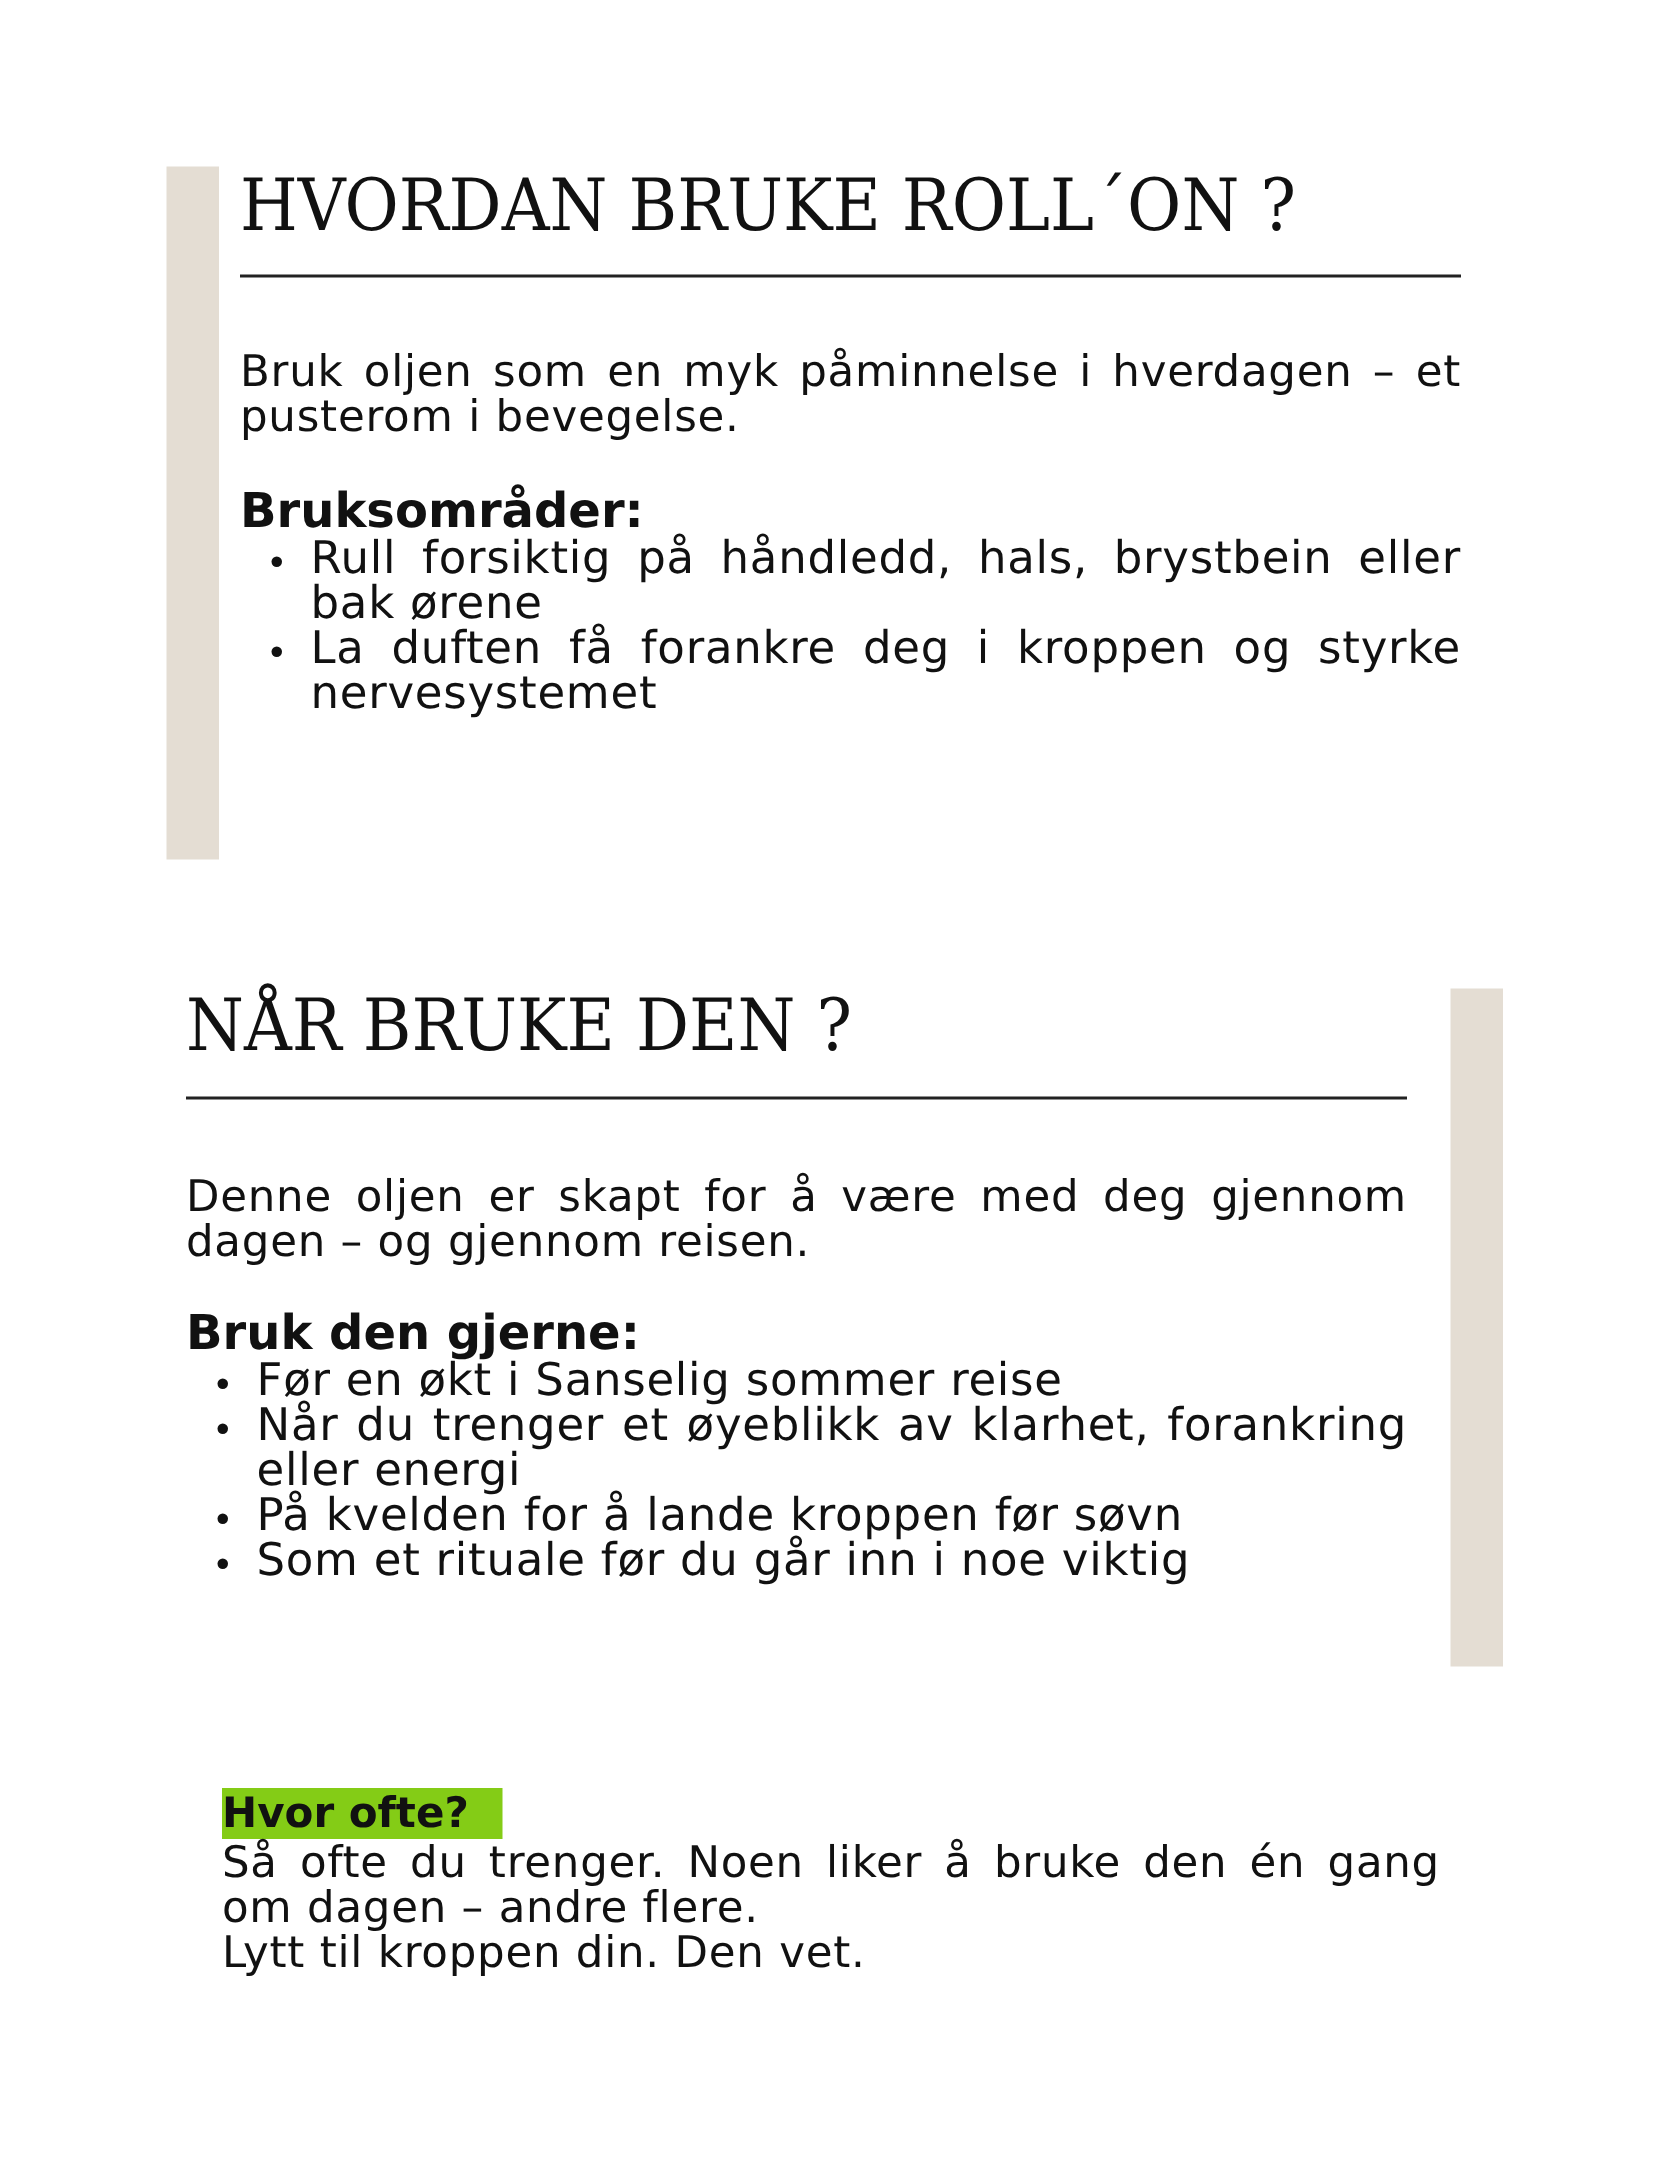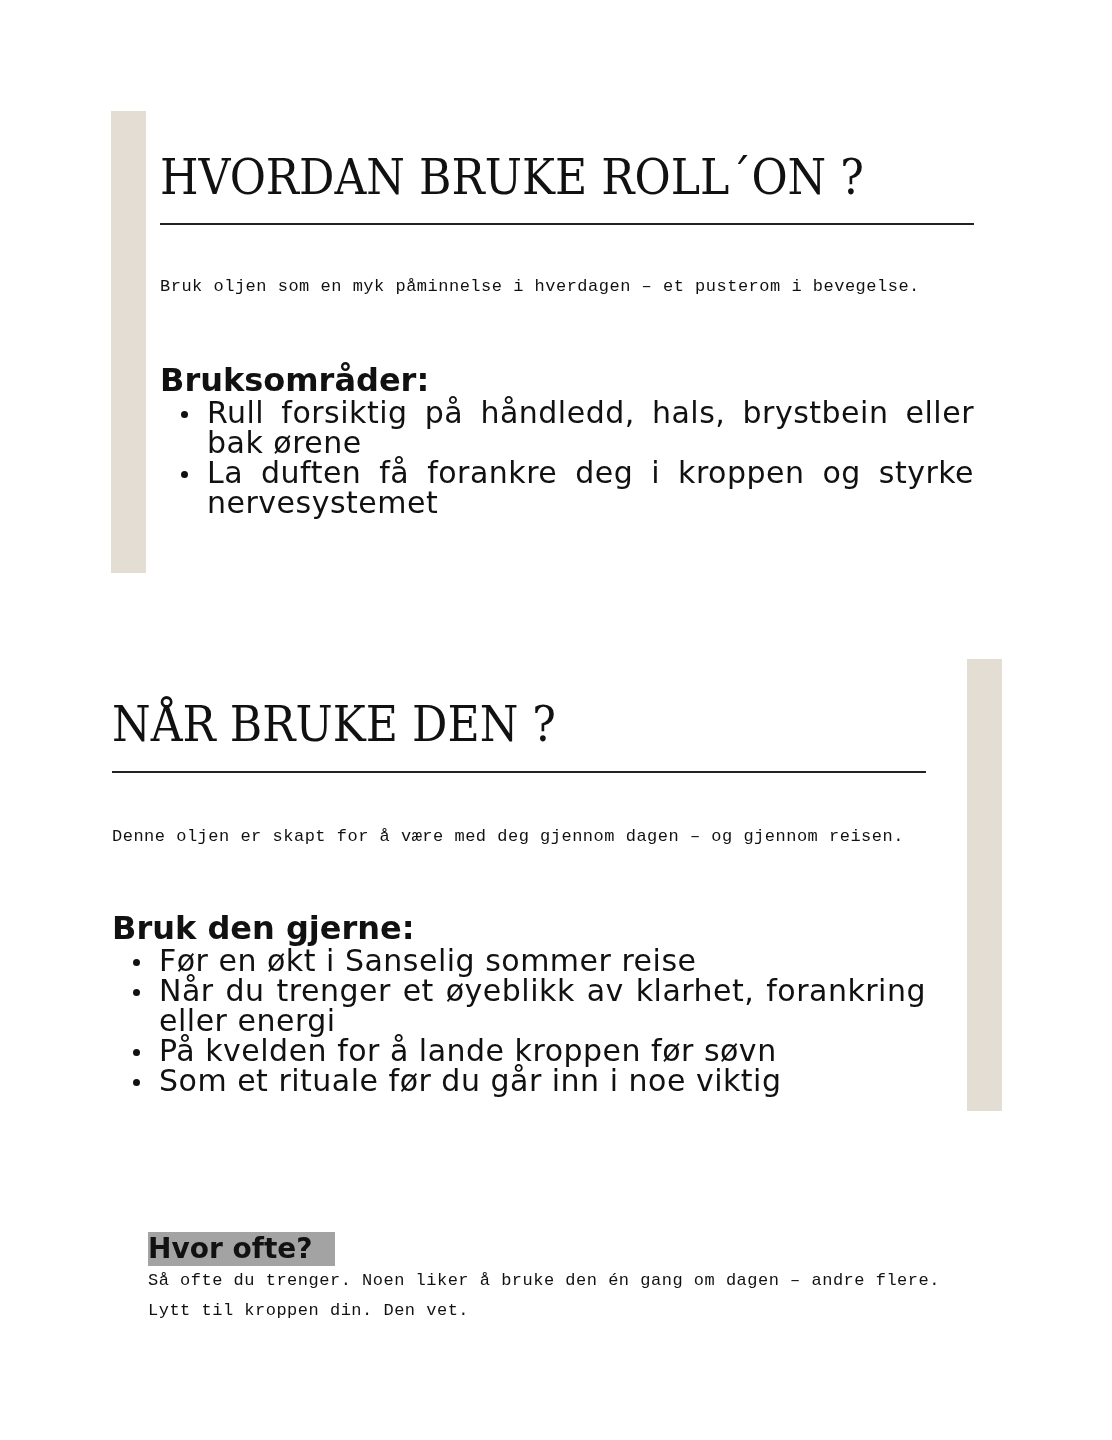--- a/index.html
+++ b/index.html
@@ -15,23 +15,23 @@
       color: #111111;
       font-family: "DejaVu Sans", sans-serif;
     }
     .accent-bar {
       position: absolute;
       background: #e4ddd3;
     }
     #bar-left { left: 111px; top: 111px; width: 35px; height: 462px; }
     #bar-right { left: 967px; top: 659px; width: 35px; height: 452px; }
 
-    .section { position: absolute; margin-top: 40px; }
+    .section { position: absolute; }
     #sec1 { left: 160px; top: 105px; width: 814px; }
-    #sec2 { left: 112px; top: 652px; width: 814px; }
+    #sec2 { left: 124px; top: 652px; width: 814px; }
     #sec3 { left: 148px; top: 1192px; width: 812px; }
 
     .display-title {
       font-family: "DejaVu Serif", serif;
       font-weight: normal;
       font-size: 48px;
       letter-spacing: 0px;
       line-height: 1;
       margin: 0;
       padding-top: 8px;
@@ -46,26 +46,25 @@
       border-top: 2px solid #222;
       margin: 0;
       position: absolute;
       left: 0;
       right: 0;
     }
     #sec1 .title-rule { top: 78px; }
     #sec2 .title-rule { top: 79px; }
 
     .body-text {
-      font-size: 17px;
+      font-size: 29px;
       line-height: 30px;
       letter-spacing: 0.5px;
       text-align: justify;
       margin: 0;
-      font-family: Liberation Mono, monospace;
     }
     .intro { position: absolute; left: 0; right: 0; }
     #sec1 .intro { top: 127px; }
     #sec2 .intro { top: 130px; }
 
     .subheading {
       font-weight: bold;
       font-size: 32px;
       line-height: 32px;
       margin: 0;
@@ -102,21 +101,21 @@
       height: 7px;
       border-radius: 50%;
       background: #111;
     }
 
     .highlight-heading {
       display: inline-block;
       font-weight: bold;
       font-size: 28px;
       line-height: 34px;
-      background: #a3a3a3;
+      background: #84cc16;
       padding-right: 22px;
       margin: 0;
     }
     #sec3 .body-text { margin-top: 0px; }
   </style>
 </head>
 <body>
 
 <div id="bar-left" class="accent-bar"></div>
 <div id="bar-right" class="accent-bar"></div>

